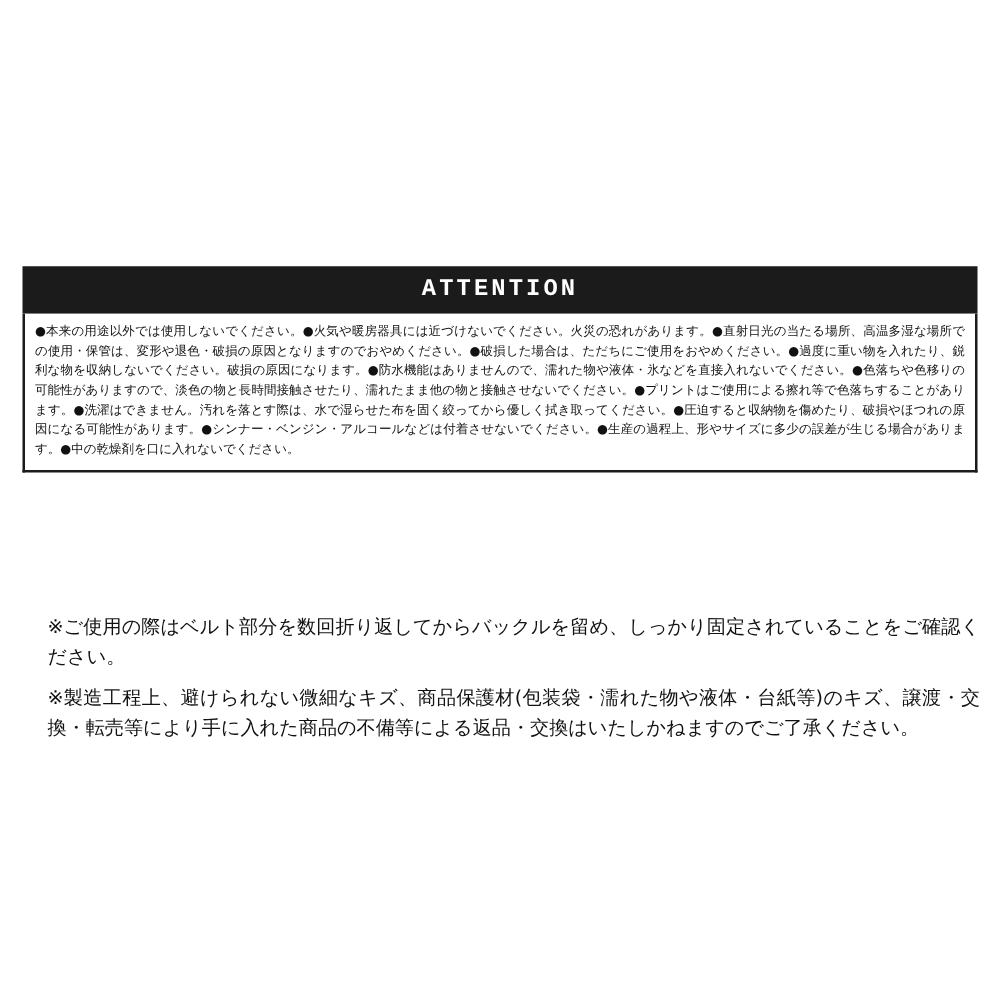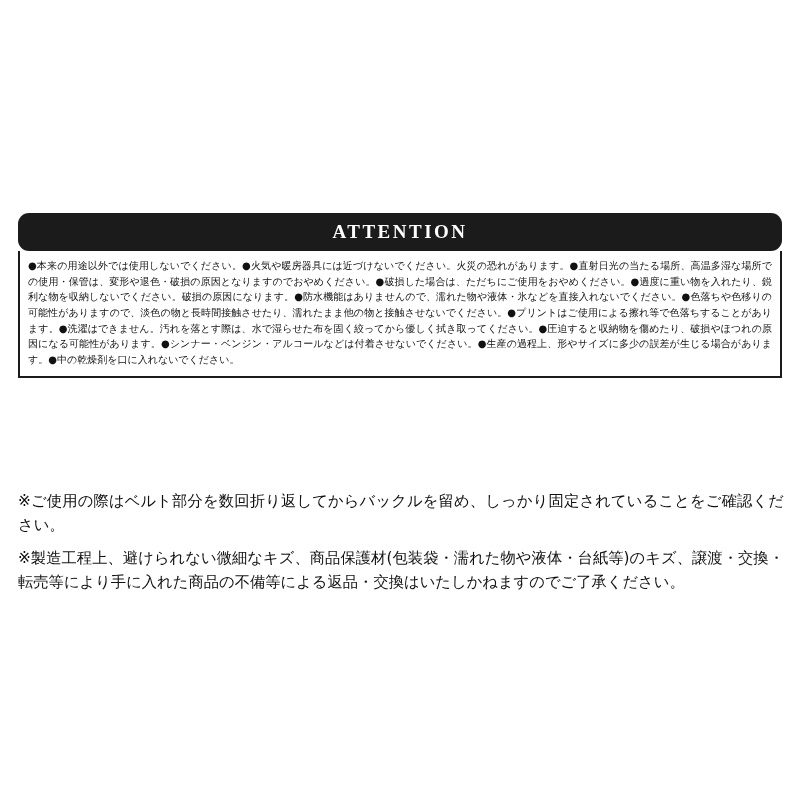--- a/index.html
+++ b/index.html
@@ -28,22 +28,21 @@
   }
   .attention-header {
     background: #1b1b1b;
     color: #ffffff;
     text-align: center;
     font-size: 19px;
     font-weight: bold;
     letter-spacing: 2.5px;
     line-height: 1.0;
     padding: 9px 0 10px 0;
-    font-family: Liberation Serif, serif;
-    border-radius: 11px;
+    font-family: Liberation Mono, monospace;
   }
   .attention-body {
     border: 2px solid #1b1b1b;
     border-top: none;
     box-sizing: border-box;
     padding: 7px 8px 8px 8px;
     background: #ffffff;
   }
   .body-text {
     font-size: 10px;
@@ -62,20 +61,21 @@
   }
   .note {
     font-size: 15.3px;
     line-height: 1.57;
     color: #111111;
     text-align: justify;
     text-justify: inter-character;
     word-break: break-all;
     margin-bottom: 9px;
     font-family: "DejaVu Sans", "Liberation Sans", sans-serif;
+    margin-left: 20px;
   }
 </style>
 </head>
 <body>
 
 <div class="page">
 
   <div class="attention-block">
     <div class="attention-header">ATTENTION</div>
     <div class="attention-body">

